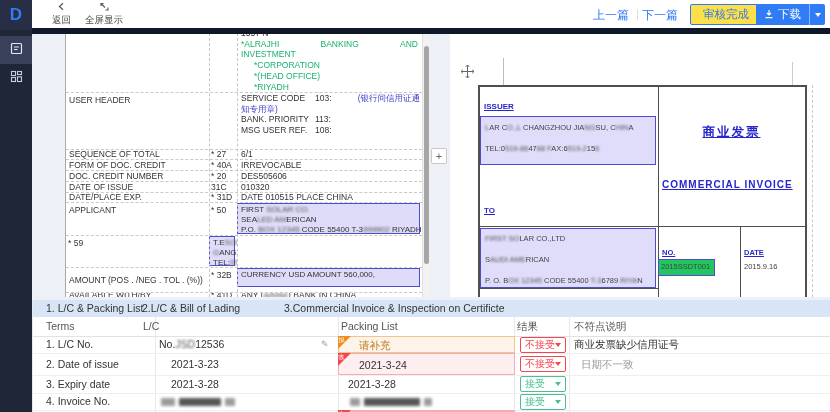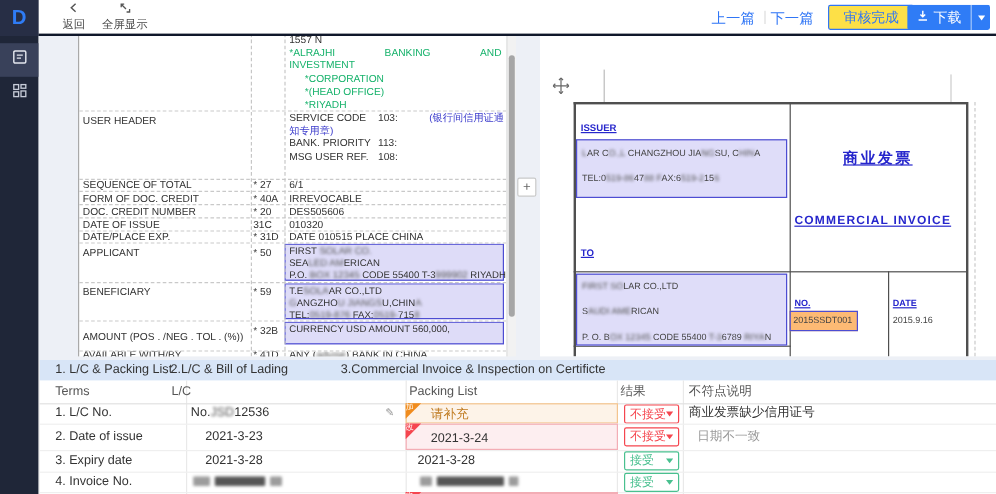--- a/index.html
+++ b/index.html
@@ -6,21 +6,21 @@
   body{width:830px;height:412px;overflow:hidden;position:relative;background:#edf0f6;
        font-family:"Liberation Sans",sans-serif;-webkit-font-smoothing:antialiased;}
   .abs{position:absolute;}
   
   .sidebar{position:absolute;left:0;top:0;width:32px;height:412px;background:#1f2638;z-index:30;}
   .logo{width:32px;height:30px;background:#272e45;display:flex;align-items:center;justify-content:center;
         color:#2f7cf5;font-weight:bold;font-size:17px;cursor:pointer;}
   .side-item{width:32px;height:28px;display:flex;align-items:center;justify-content:center;cursor:pointer;}
   .side-item.active{background:#39415a;}
   
-  .topbar{position:absolute;left:32px;top:0;right:0;height:28px;background:#fff;border-bottom:2px solid #0f172a;z-index:20;}
+  .topbar{position:absolute;left:32px;top:0;right:0;height:28px;background:#fff;border-bottom:6px solid #0f172a;z-index:20;}
   .tb-tool{position:absolute;top:2px;display:flex;flex-direction:column;align-items:center;color:#4a4a4a;
            font-size:9.5px;cursor:pointer;line-height:11px;}
   .tb-tool svg{margin-bottom:1px;}
   .tb-link{position:absolute;top:7px;color:#3076f6;font-size:12px;cursor:pointer;text-decoration:none;}
   .vdiv{position:absolute;top:9px;width:1px;height:11px;background:#dcdcdc;}
   .btn-outline{position:absolute;top:4px;height:21px;background:#fde047;border:1px solid #3076f6;color:#3076f6;
                font-size:11.5px;border-radius:2px;padding:0 12px;cursor:pointer;font-family:inherit;}
   .btn-split{position:absolute;top:4px;height:21px;display:flex;border-radius:2px;overflow:hidden;}
   .dl-main{background:#2f7cf6;color:#fff;font-size:11.5px;display:flex;align-items:center;padding:0 8px;cursor:pointer;}
   .dl-main svg{margin-right:4px;}
@@ -56,21 +56,21 @@
   .lc-scrollbar .thumb{position:absolute;left:1px;width:5px;top:18px;height:218px;background:#a6a6a6;border-radius:3px;}
   .zoom-plus{position:absolute;left:399px;top:120px;width:16px;height:16px;background:#fff;border:1px solid #c9c9c9;
              border-radius:2px;color:#666;font-size:11px;line-height:13px;text-align:center;padding:0;cursor:pointer;}
   
   .inv-page{position:absolute;left:418px;top:0;width:380px;height:269px;background:#fff;overflow:hidden;font-size:8px;color:#444;}
   .ln{position:absolute;background:#4f4f4f;}
   .ln.dash{background:none;border-left:1px dashed #c9c9c9;}
   .inv-blue{color:#2626cc;font-weight:bold;text-decoration:underline;}
   .invline{position:absolute;white-space:nowrap;font-size:7.5px;}
   .inv-hl{position:absolute;border:1.5px solid #4d4dd2;background:#dfddf9;box-sizing:border-box;}
-  .no-box{position:absolute;border:1.5px solid #4d4dd2;background:#fdba74;box-sizing:border-box;
+  .no-box{position:absolute;border:1.5px solid #4d4dd2;background:#22c55e;box-sizing:border-box;
           font-size:7.5px;line-height:14px;padding-left:2px;color:#444;}
   .drag-handle{position:absolute;left:10px;top:36px;cursor:move;}
   
   .compare{position:absolute;left:32px;top:300px;width:798px;height:112px;background:#fff;border-left:1px solid #e8e8e8;}
   .tabbar{position:absolute;left:0;top:0;width:798px;height:17px;background:#d8e5f7;}
   .tab{position:absolute;top:0;line-height:17px;font-size:10.5px;color:#333;cursor:pointer;white-space:nowrap;}
   .cmp-vline{position:absolute;top:17px;bottom:0;width:1px;background:#e9e9e9;}
   .cmp-hline{position:absolute;left:0;width:798px;height:1px;background:#efefef;}
   .hdr{position:absolute;top:17px;height:19px;line-height:19px;font-size:10.5px;color:#555;white-space:nowrap;}
   .cmp-cell{position:absolute;font-size:10.5px;color:#333;white-space:nowrap;overflow:hidden;}
@@ -231,21 +231,20 @@
           <div class="code" style="line-height: 12px; padding-top: 1px;">* 50</div>
           <div class="val">
             <div class="hlbox" style="height: 31px;">
               <div class="dline"><span>FIRST </span><span class="blur">SOLAR CO.</span></div>
               <div class="dline"><span>SEA</span><span class="blur">LED AM</span><span>ERICAN</span></div>
               <div class="dline"><span>P.O. </span><span class="blur">BOX 12345 </span><span>CODE 55400   T-3</span><span class="blur">999902 </span><span>RIYADH</span></div>
             </div>
           </div>
         </div>
         <div class="lcrow" style="height: 31px;">
-          <div class="lab" style="padding-top: 2px;">BENEFICIARY</div>
           <div class="code" style="line-height: 12px; padding-top: 1px;">* 59</div>
           <div class="val">
             <div class="hlbox" style="height: 30px;">
               <div class="dline"><span>T.E</span><span class="blur">SOLA</span><span>AR CO.,LTD</span></div>
               <div class="dline"><span class="blur">G</span><span>ANGZHO</span><span class="blur">U JIANGS</span><span>U,CHIN</span><span class="blur">A</span></div>
               <div class="dline"><span>TEL:</span><span class="blur">0519-876</span><span> FAX:</span><span class="blur">0519-</span><span>715</span><span class="blur">8</span></div>
             </div>
           </div>
         </div>
         <div class="lcrow" style="height: 24px;">

